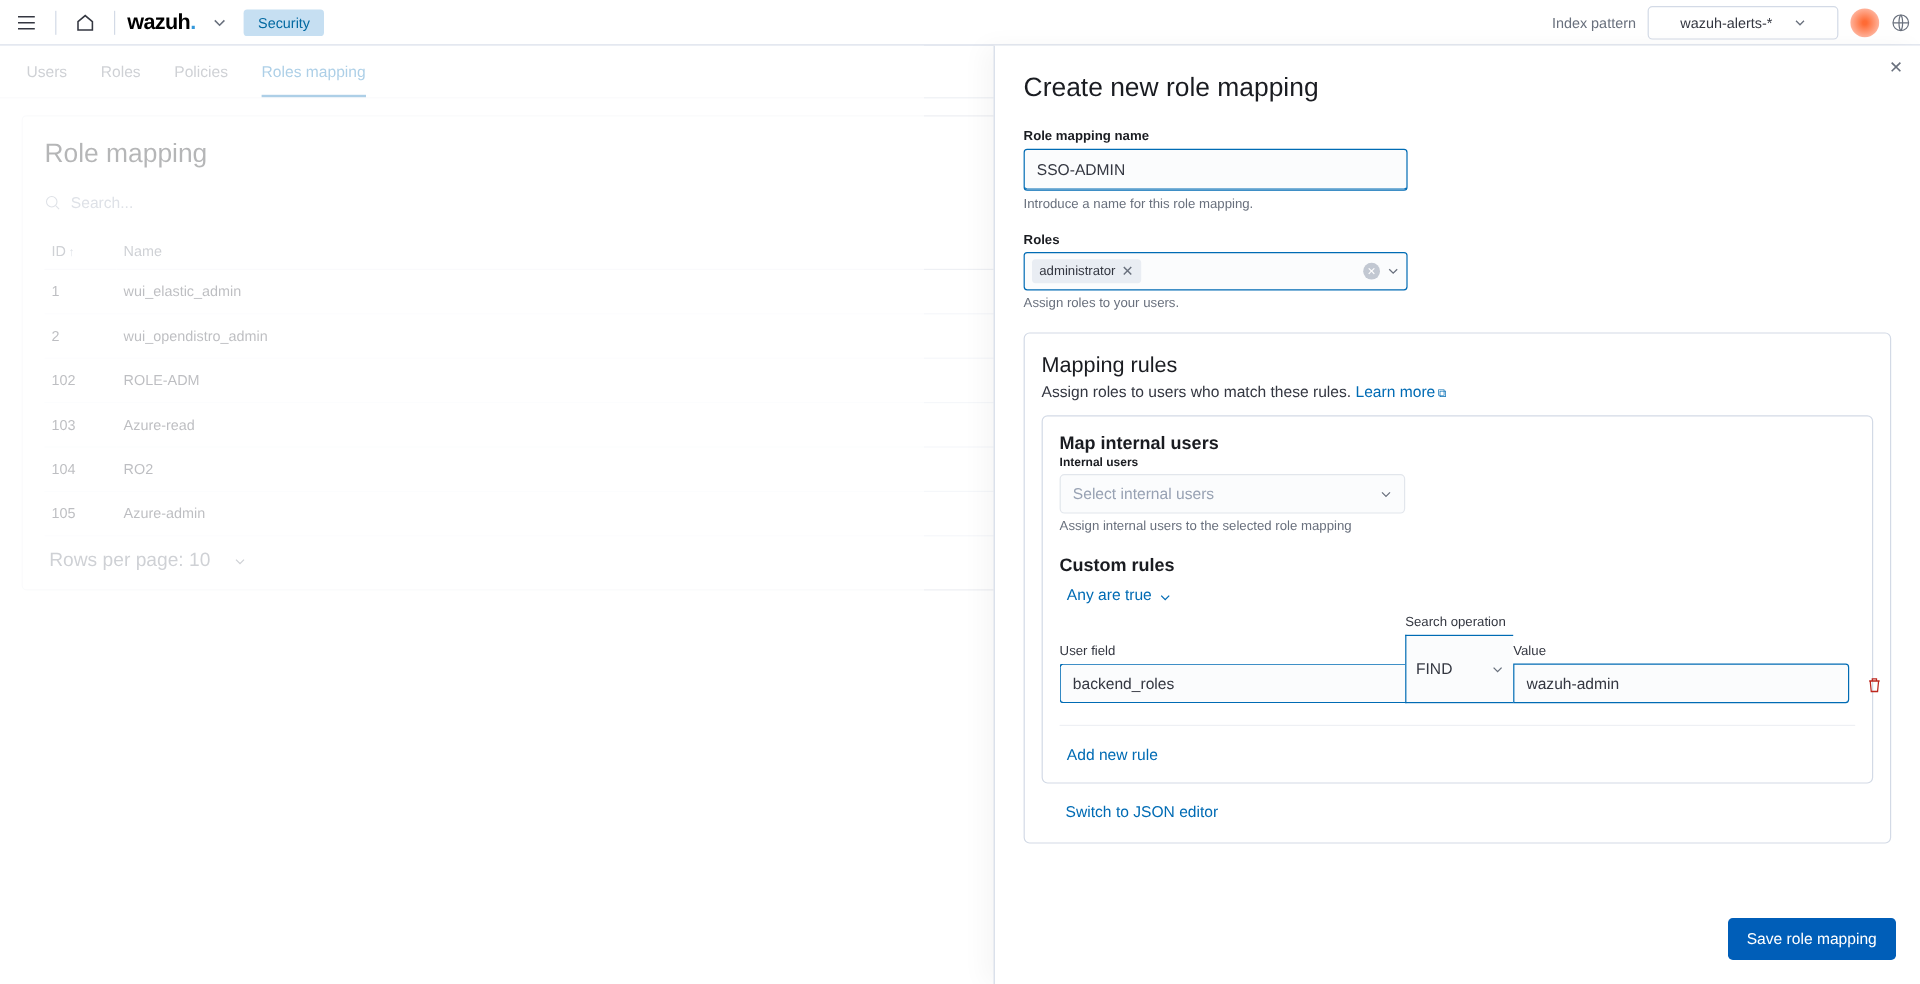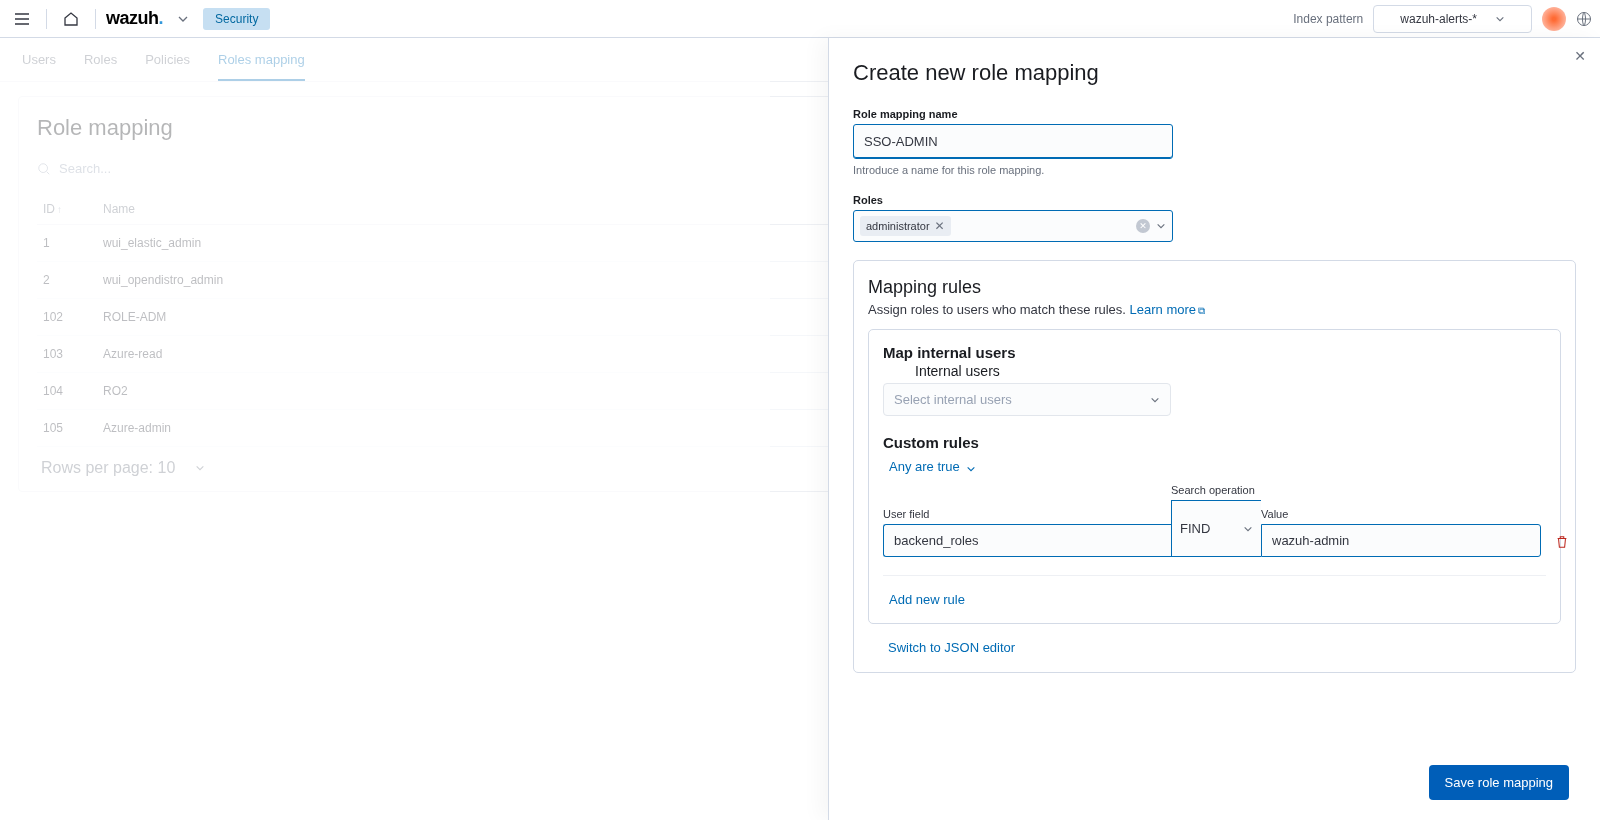--- a/index.html
+++ b/index.html
@@ -57,38 +57,38 @@
 .combo-clear { width: 14px; height: 14px; border-radius: 50%; background: #c2c8d2; color: #fff; font-size: 9px; display: flex; align-items: center; justify-content: center; cursor: pointer; }
 
 .panel { border: 1px solid #d3dae6; border-radius: 5px; padding: 16px 14px 16px 14px; margin-top: 10px; }
 .panel-title { font-size: 18px; font-weight: 400; color: #1a1c21; }
 .panel-sub { font-size: 13px; color: #343741; margin-top: 4px; margin-bottom: 12px; }
 .link { color: #006bb4; cursor: pointer; }
 .ext-icon { font-size: 10px; margin-left: 2px; }
 
 .inner-panel { border: 1px solid #d3dae6; border-radius: 5px; padding: 14px 14px; }
 .inner-title { font-size: 15px; font-weight: 600; color: #1a1c21; margin-bottom: 2px; }
-.inner-small { font-size: 14px; font-weight: 400; color: #1a1c21; margin-bottom: 4px; margin-left: 32px; }
+.inner-small { font-size: 10px; font-weight: 700; color: #1a1c21; margin-bottom: 4px; }
 .select-in { width: 288px; border: 1px solid #e2e6ec; background: #fbfcfd; padding: 8px 10px; font-size: 13px; color: #98a2b3; border-radius: 4px; display: flex; justify-content: space-between; align-items: center; margin-top: 2px; }
 
 .rule-dropdown { color: #006bb4; font-size: 13px; display: inline-flex; align-items: flex-end; gap: 6px; cursor: pointer; margin: 6px 0 8px 6px; }
 
 .rule-row { display: flex; gap: 0; align-items: flex-end; margin-top: 2px; border-bottom: 1px solid #eef0f4; padding-bottom: 18px;}
 .rule-col { display: flex; flex-direction: column; }
 .rule-col .lbl { font-size: 11px; color: #343741; margin-bottom: 4px; }
 .rule-input { border: 1px solid #006bb4; background: #fbfcfd; padding: 8px 10px; font-size: 13px; color: #343741; }
 .rule-input.left { width: 288px; border-right: none; border-radius: 0; border-top-left-radius: 3px; border-bottom-left-radius: 3px; }
 .rule-select { width: 90px; border: 1px solid #006bb4; border-right: none; background: #fbfcfd; padding: 20px 8px; font-size: 13px; color: #343741; display: flex; justify-content: space-between; align-items: center; }
 .rule-input.right { width: 280px; border-radius: 0; border-top-right-radius: 3px; border-bottom-right-radius: 3px; }
 .trash { color: #bd271e; margin-left: 14px; margin-bottom: 8px; cursor: pointer; }
 
 .add-rule { color: #006bb4; font-size: 13px; cursor: pointer; margin: 16px 0 2px 6px; display: inline-block; }
 .json-link { color: #006bb4; font-size: 13px; cursor: pointer; display: inline-block; margin-top: 16px; margin-left: 20px; }
 
-.flyout-footer { padding: 12px 31px 20px 20px; display: flex; justify-content: flex-end; }
+.flyout-footer { padding: 12px 20px 20px 20px; display: flex; justify-content: flex-end; }
 .btn-primary { background: #005eb8; color: #fff; border: none; border-radius: 4px; padding: 10px 16px; font-size: 13px; font-weight: 500; cursor: pointer; }
 
 svg { display: block; }
 </style>
 </head>
 <body>
 
 <div class="top-header">
   <div class="top-left">
     <div class="icon-btn">
@@ -216,37 +216,39 @@
           <span>administrator</span>
           <span class="x">✕</span>
         </span>
         <span class="combo-right">
           <span class="combo-clear">✕</span>
           <svg width="10" height="10" viewBox="0 0 12 12">
               <path d="M2 4l4 4 4-4" stroke="#69707d" stroke-width="1.3" fill="none"></path>
             </svg>
         </span>
       </div>
+      <div class="fld-help">Assign roles to your users.</div>
     </div>
 
     <div class="panel">
       <div class="panel-title">Mapping rules</div>
       <div class="panel-sub">
         <span>Assign roles to users who match these rules. </span><span class="link"><span>Learn more</span><span class="ext-icon">⧉</span></span>
       </div>
 
       <div class="inner-panel">
         <div class="inner-title">Map internal users</div>
         <div class="inner-small" style="margin-top:2px">Internal users</div>
         <div class="select-in">
           <span>Select internal users</span>
           <svg width="10" height="10" viewBox="0 0 12 12">
               <path d="M2 4l4 4 4-4" stroke="#69707d" stroke-width="1.3" fill="none"></path>
             </svg>
         </div>
+        <div class="fld-help">Assign internal users to the selected role mapping</div>
 
         <div class="inner-title" style="margin-top:18px">Custom rules</div>
         <div class="rule-dropdown">
           <span>Any are true</span>
           <svg width="10" height="10" viewBox="0 0 12 12">
               <path d="M2 4l4 4 4-4" stroke="#006bb4" stroke-width="1.3" fill="none"></path>
             </svg>
         </div>
 
         <div class="rule-row">

